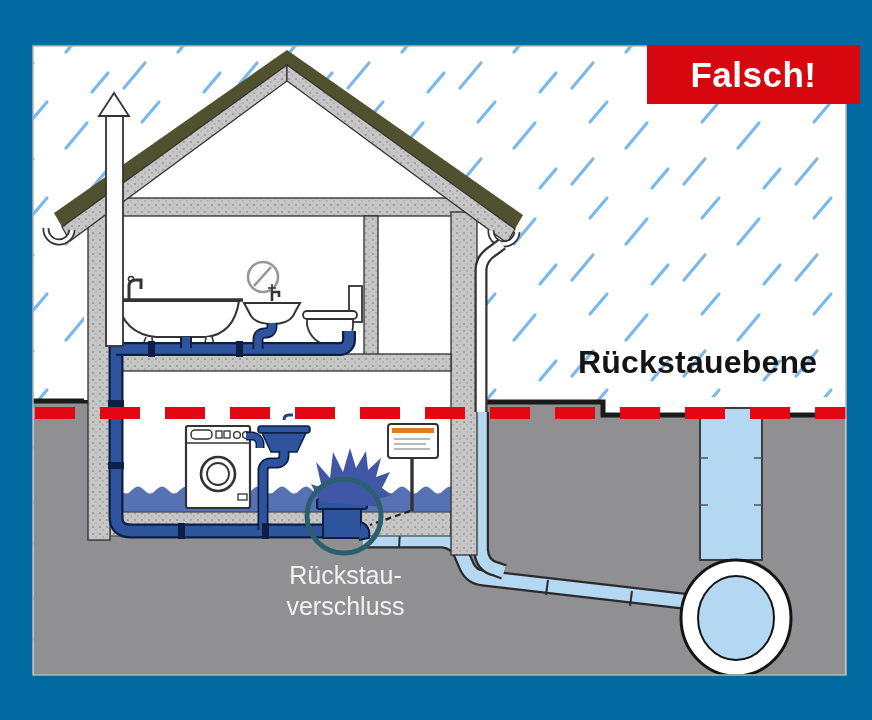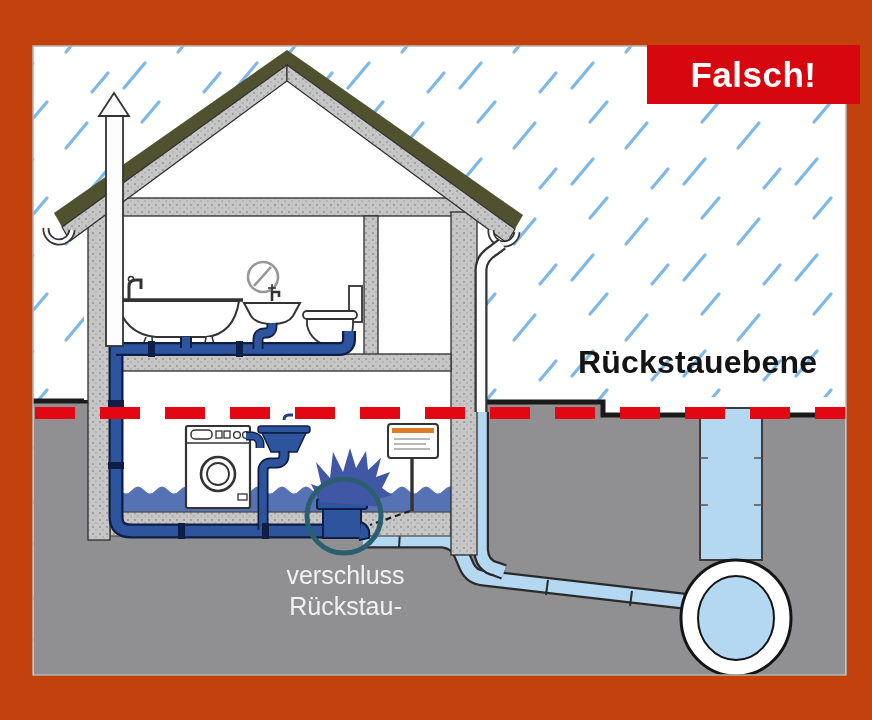--- a/index.html
+++ b/index.html
@@ -1,16 +1,16 @@
 <!DOCTYPE html>
 <html><head>
 <meta charset="utf-8">
 <style>
   html,body{margin:0;padding:0;background:#ffffff;}
-  .stage{position:relative;width:872px;height:720px;background:#c2410c;overflow:hidden;
+  .stage{position:relative;width:872px;height:720px;background:#0369a1;overflow:hidden;
          font-family:"Liberation Sans",sans-serif;}
   .stage svg{position:absolute;left:0;top:0;}
   .banner{position:absolute;left:647px;top:45px;width:213px;height:59px;
           background:#d6070f;color:#ffffff;font-size:35px;font-weight:bold;
           display:flex;align-items:center;justify-content:center;letter-spacing:.5px;}
   .lvl-label{position:absolute;left:578px;top:344px;width:268px;height:40px;
              color:#141414;font-size:32px;font-weight:bold;text-align:left;letter-spacing:.2px;}
   .valve-label{position:absolute;left:258px;top:560px;width:175px;
                color:#f2f2f2;font-size:25px;line-height:31px;text-align:center;}
 </style>
@@ -209,17 +209,17 @@
   </g>
 
   <rect x="33" y="46" width="813" height="629" fill="none" stroke="#b5b5b5" stroke-width="1.5"></rect>
 </svg>
 
 <div class="banner">Falsch!</div>
 
 <div class="lvl-label">Rückstauebene</div>
 
 <div class="valve-label">
+  <div>Rückstau-</div>
   <div>verschluss</div>
-  <div>Rückstau-</div>
 </div>
 
 </div>
 
 </body></html>

